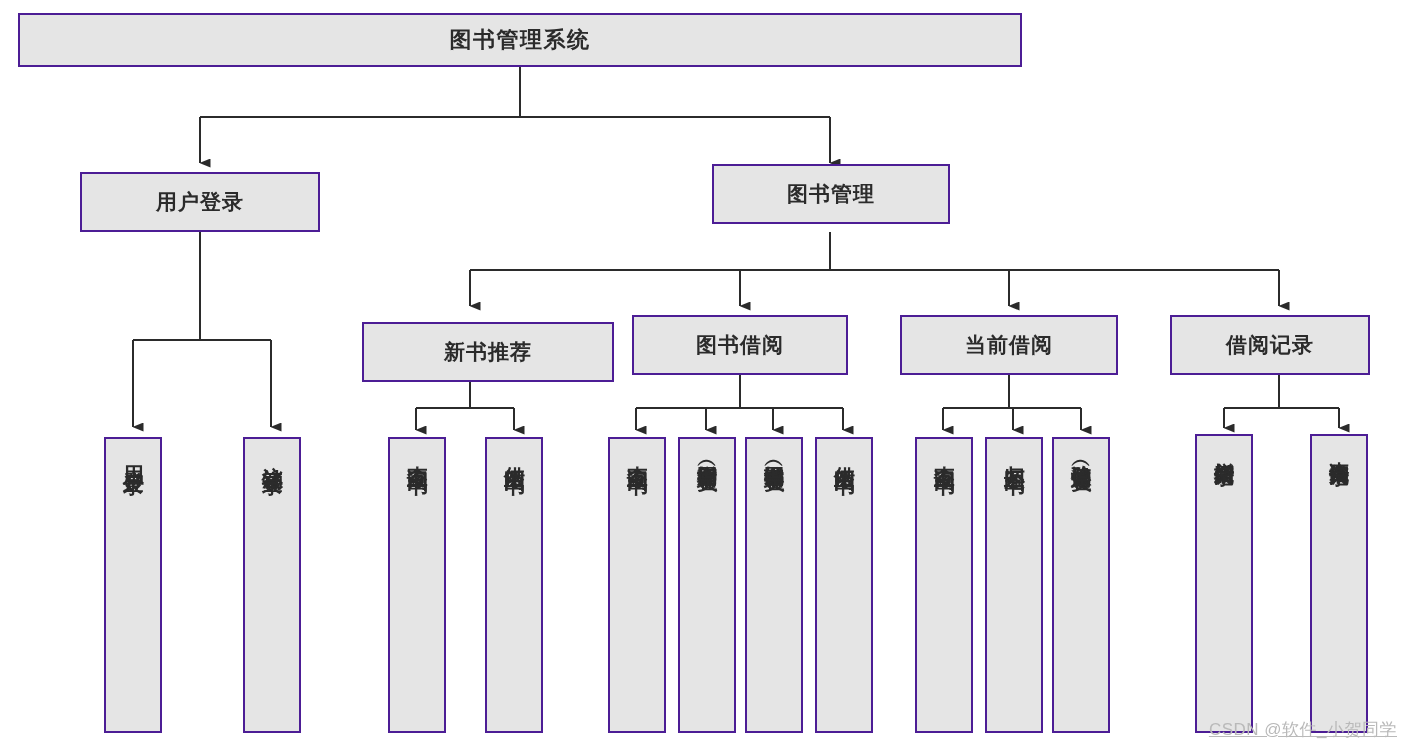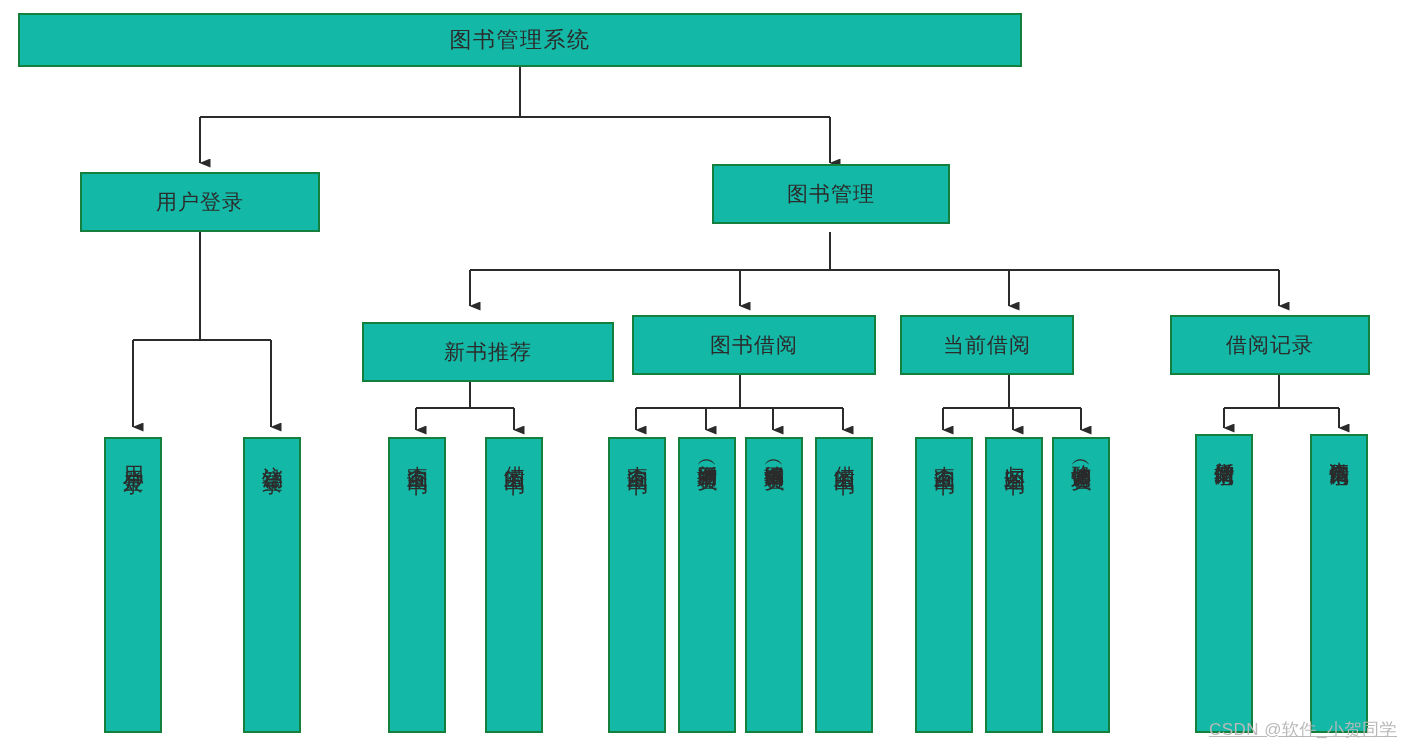--- a/index.html
+++ b/index.html
@@ -22,27 +22,28 @@
     position: absolute;
     left: 0;
     top: 0;
     width: 1405px;
     height: 747px;
     pointer-events: none;
   }
   .node {
     position: absolute;
     box-sizing: border-box;
-    background: #14b8a6;
-    border: 2px solid #15803d;
+    background: #e5e5e5;
+    border: 2px solid #4c1d95;
     display: flex;
     align-items: center;
     justify-content: center;
     color: #222222;
     z-index: 2;
+    font-weight: bold;
   }
   .node-label {
     display: block;
     text-align: center;
     line-height: 1.28;
     white-space: nowrap;
     color: #2b2b2b;
   }
   
   .node.horiz .node-label {
@@ -149,25 +150,25 @@
   </div>
 
   <div class="node horiz" style="left:712px; top:164px; width:238px; height:60px;">
     <span class="node-label">图书管理</span>
   </div>
 
   <div class="node horiz" style="left:362px; top:322px; width:252px; height:60px;">
     <span class="node-label">新书推荐</span>
   </div>
 
-  <div class="node horiz" style="left:632px; top:315px; width:244px; height:60px;">
+  <div class="node horiz" style="left:632px; top:315px; width:216px; height:60px;">
     <span class="node-label">图书借阅</span>
   </div>
 
-  <div class="node horiz" style="left:900px; top:315px; width:174px; height:60px;">
+  <div class="node horiz" style="left:900px; top:315px; width:218px; height:60px;">
     <span class="node-label">当前借阅</span>
   </div>
 
   <div class="node horiz" style="left:1170px; top:315px; width:200px; height:60px;">
     <span class="node-label">借阅记录</span>
   </div>
 
   <div class="node vert" style="left:104px; top:437px; width:58px; height:296px;">
     <span class="node-label">用户登录</span>
   </div>

